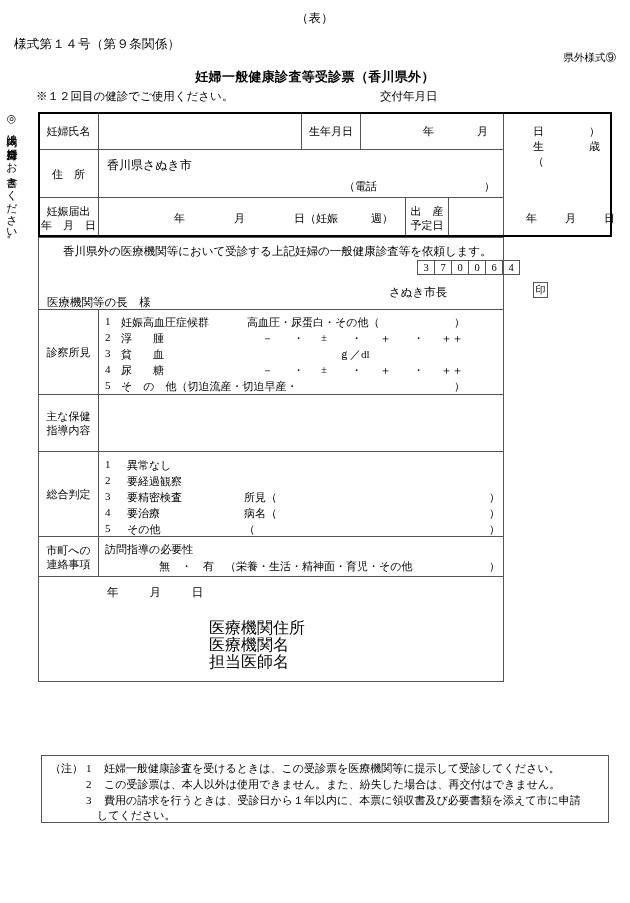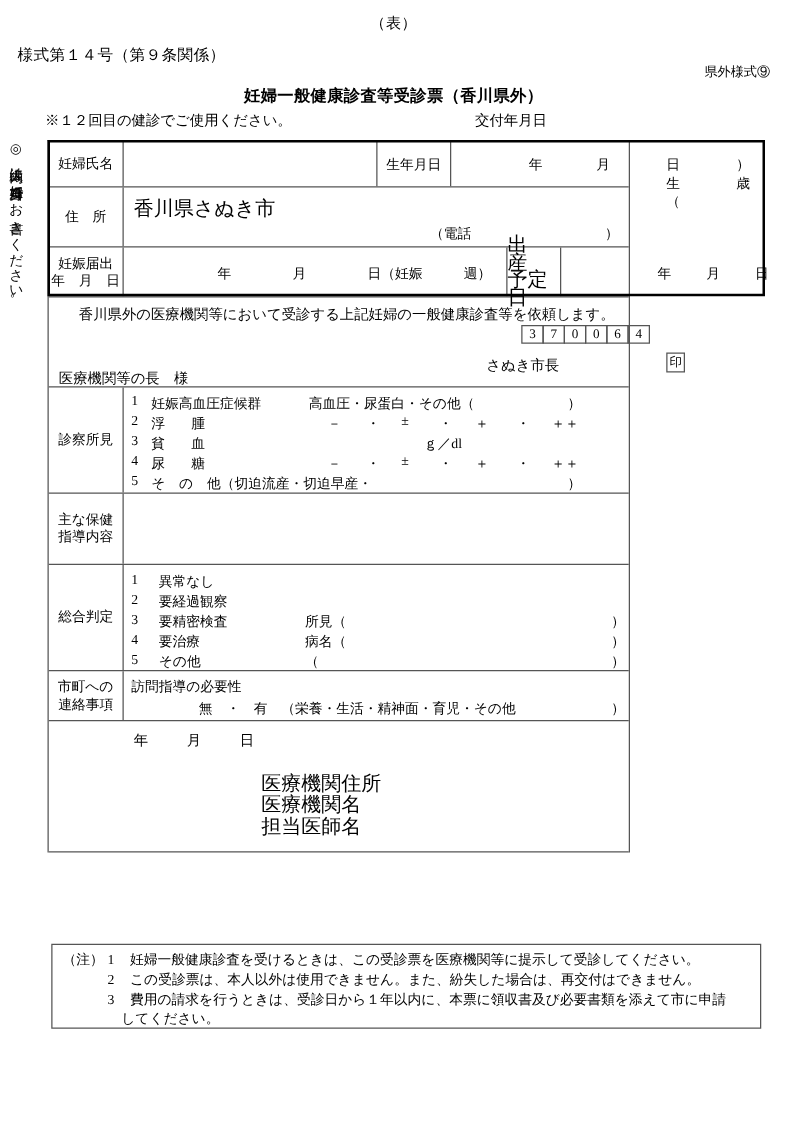--- a/index.html
+++ b/index.html
@@ -141,39 +141,39 @@
   }
   .birth-val {
     flex: 1 1 auto;
     position: relative;
     font-size: 11px;
   }
   .birth-val span { position: absolute; top: 11px; }
 
   
   .r2 { height: 48px; }
-  .addr-text { position: absolute; top: 7px; left: 8px; font-size: 16px; }
+  .addr-text { position: absolute; top: 7px; left: 8px; font-size: 12px; }
   .tel-text  { position: absolute; top: 29px; left: 245px; font-size: 11px; }
   .tel-close { position: absolute; top: 29px; right: 8px; font-size: 11px; }
 
   
   .r3 { height: 40px; }
   .r3 .cell { font-size: 11px; }
   .r3 .cell span { position: absolute; top: 13px; }
   .shussan-lbl {
     width: 44px;
     flex: 0 0 44px;
     border-left: 1px solid #555;
     border-right: 1px solid #555;
     box-sizing: border-box;
     display: flex;
     flex-direction: column;
     align-items: center;
     justify-content: center;
-    font-size: 16px;
+    font-size: 11px;
     line-height: 14px;
   }
   .shussan-val { flex: 1 1 auto; position: relative; font-size: 11px; }
   .shussan-val span { position: absolute; top: 13px; }
 
   
   .r4 { height: 72px; display: block; }
   .req-line { position: absolute; top: 6px; left: 12px; font-size: 11.5px; margin-left: 12px; }
   .numbox {
     position: absolute;

